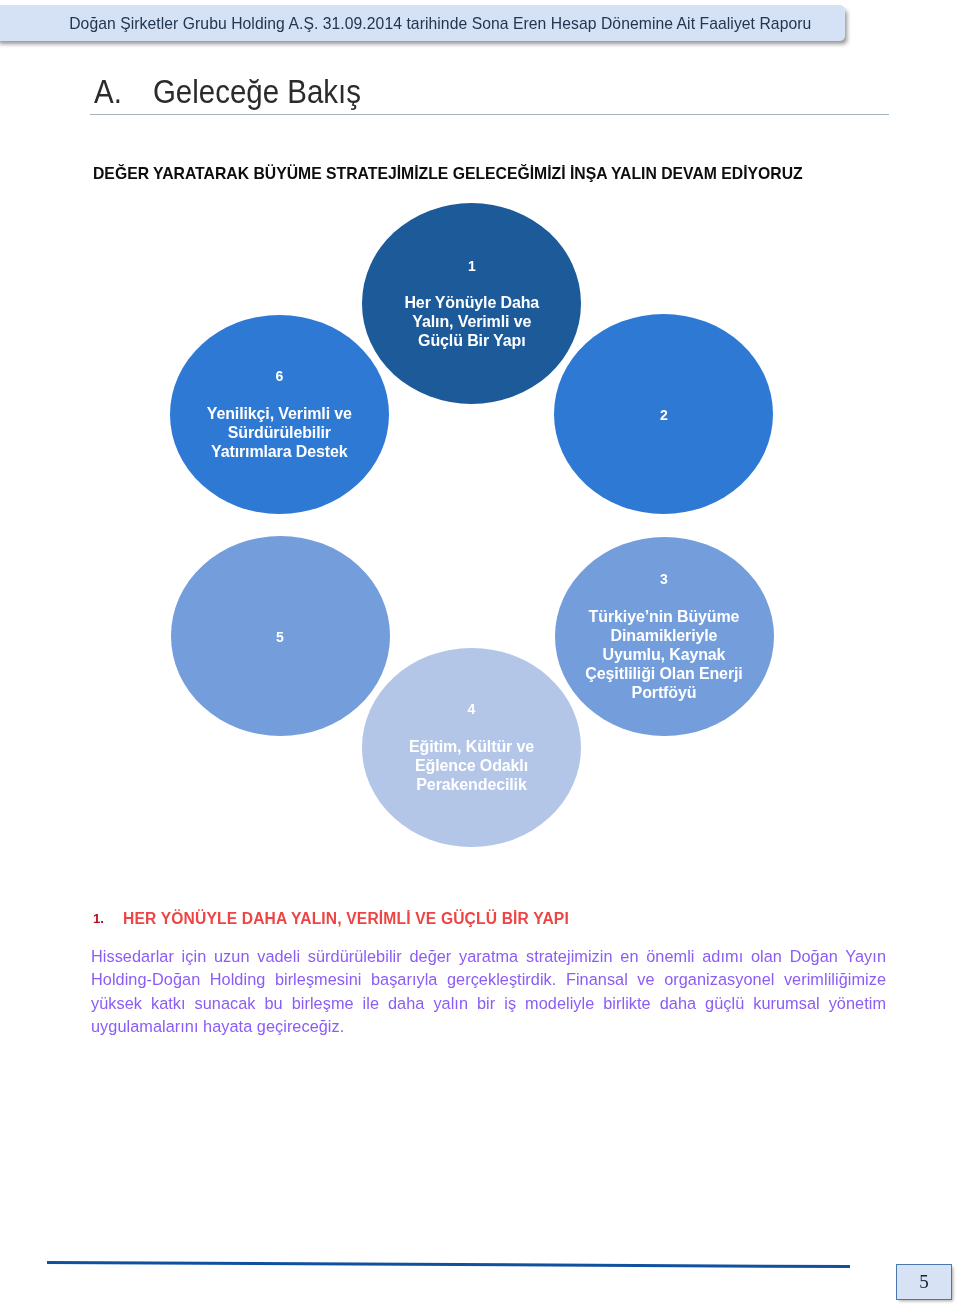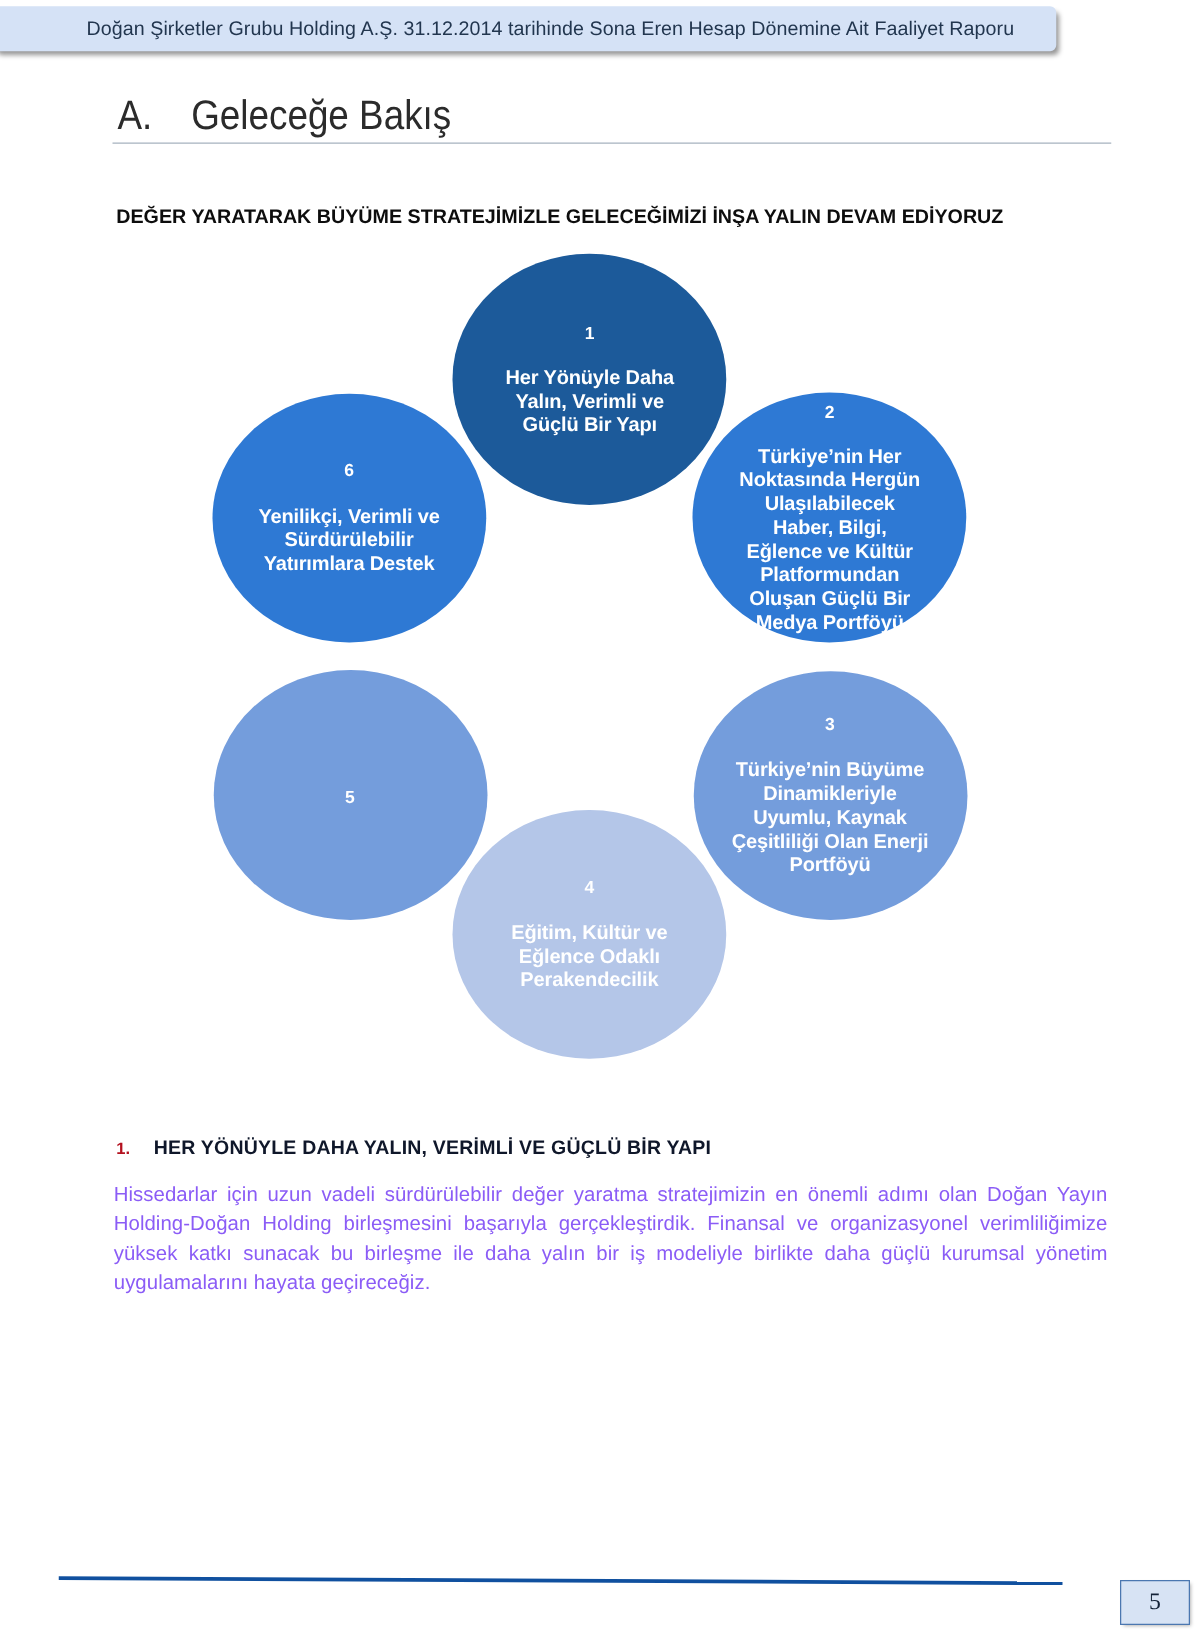--- a/index.html
+++ b/index.html
@@ -55,21 +55,21 @@
   .circle.c3{left:554.5px;top:536.5px;width:219px;height:199.5px;}
   .circle.c4{left:362px;top:647.6px;width:219px;height:199.7px;}
   .circle.c5{left:170.5px;top:536.4px;width:219px;height:199.6px;}
   .circle.c6{left:169.8px;top:314.6px;width:219px;height:199.5px;}
   .circle .num{font-size:14px;line-height:13.5px;padding-top:3.4px;}
   .circle .body{font-size:16px;line-height:18.95px;letter-spacing:-0.12px;margin-top:21px;}
 
   
   .item-head{position:absolute;left:93px;top:910px;white-space:nowrap;height:22px;}
   .item-head .mark{position:absolute;left:0;top:1px;color:#b4111f;font-size:13.2px;font-weight:bold;}
-  .item-head .htxt{position:absolute;left:30px;top:0;color:#0f172a;font-size:15.6px;letter-spacing:0.17px;font-weight:bold;text-align:right;}
+  .item-head .htxt{position:absolute;left:30px;top:0;color:#ef4444;font-size:15.6px;letter-spacing:0.17px;font-weight:bold;text-align:right;}
 
   
   .para{
     position:absolute;left:91px;top:944.6px;width:795px;
     font-size:16.3px;line-height:23.6px;color:#8b5cf6;text-align:justify;
     letter-spacing:0.05px;
   }
 
   
   .foot-rule{position:absolute;left:47px;top:1260.6px;width:803px;height:3.2px;background:#10509f;
@@ -81,38 +81,37 @@
     display:flex;align-items:center;justify-content:center;
     font-family:"Liberation Serif",serif;font-size:19px;color:#132238;
   }
 </style>
 </head>
 <body>
 
 <div class="page">
 
   <div class="runhead">
-    <span class="runhead-text">Doğan Şirketler Grubu Holding A.Ş. 31.12.2014 tarihinde Sona Eren Hesap Dönemine Ait Faaliyet Raporu</span>
+    <span class="runhead-text">Doğan Şirketler Grubu Holding A.Ş. 31.09.2014 tarihinde Sona Eren Hesap Dönemine Ait Faaliyet Raporu</span>
   </div>
 
   <div class="sec-title">
     <span class="letter">A.</span><span>Geleceğe Bakış</span>
   </div>
   <div class="title-rule"></div>
 
   <div class="subtitle">DEĞER YARATARAK BÜYÜME STRATEJİMİZLE GELECEĞİMİZİ İNŞA YALIN DEVAM EDİYORUZ</div>
 
   <div id="diagram">
     <div class="circle c1" style="background: rgb(28, 90, 154);">
       <div class="num">1</div>
       <div class="body">Her Yönüyle Daha<br>Yalın, Verimli ve<br>Güçlü Bir Yapı</div>
     </div>
     <div class="circle c2" style="background: rgb(46, 121, 212);">
       <div class="num">2</div>
-      <div class="body">Türkiye’nin Her<br>Noktasında Hergün<br>Ulaşılabilecek<br>Haber, Bilgi,<br>Eğlence ve Kültür<br>Platformundan<br>Oluşan Güçlü Bir<br>Medya Portföyü</div>
     </div>
     <div class="circle c3" style="background: rgb(116, 157, 220);">
       <div class="num">3</div>
       <div class="body">Türkiye’nin Büyüme<br>Dinamikleriyle<br>Uyumlu, Kaynak<br>Çeşitliliği Olan Enerji<br>Portföyü</div>
     </div>
     <div class="circle c4" style="background: rgb(180, 198, 232);">
       <div class="num">4</div>
       <div class="body">Eğitim, Kültür ve<br>Eğlence Odaklı<br>Perakendecilik</div>
     </div>
     <div class="circle c5" style="background: rgb(116, 157, 220);">

